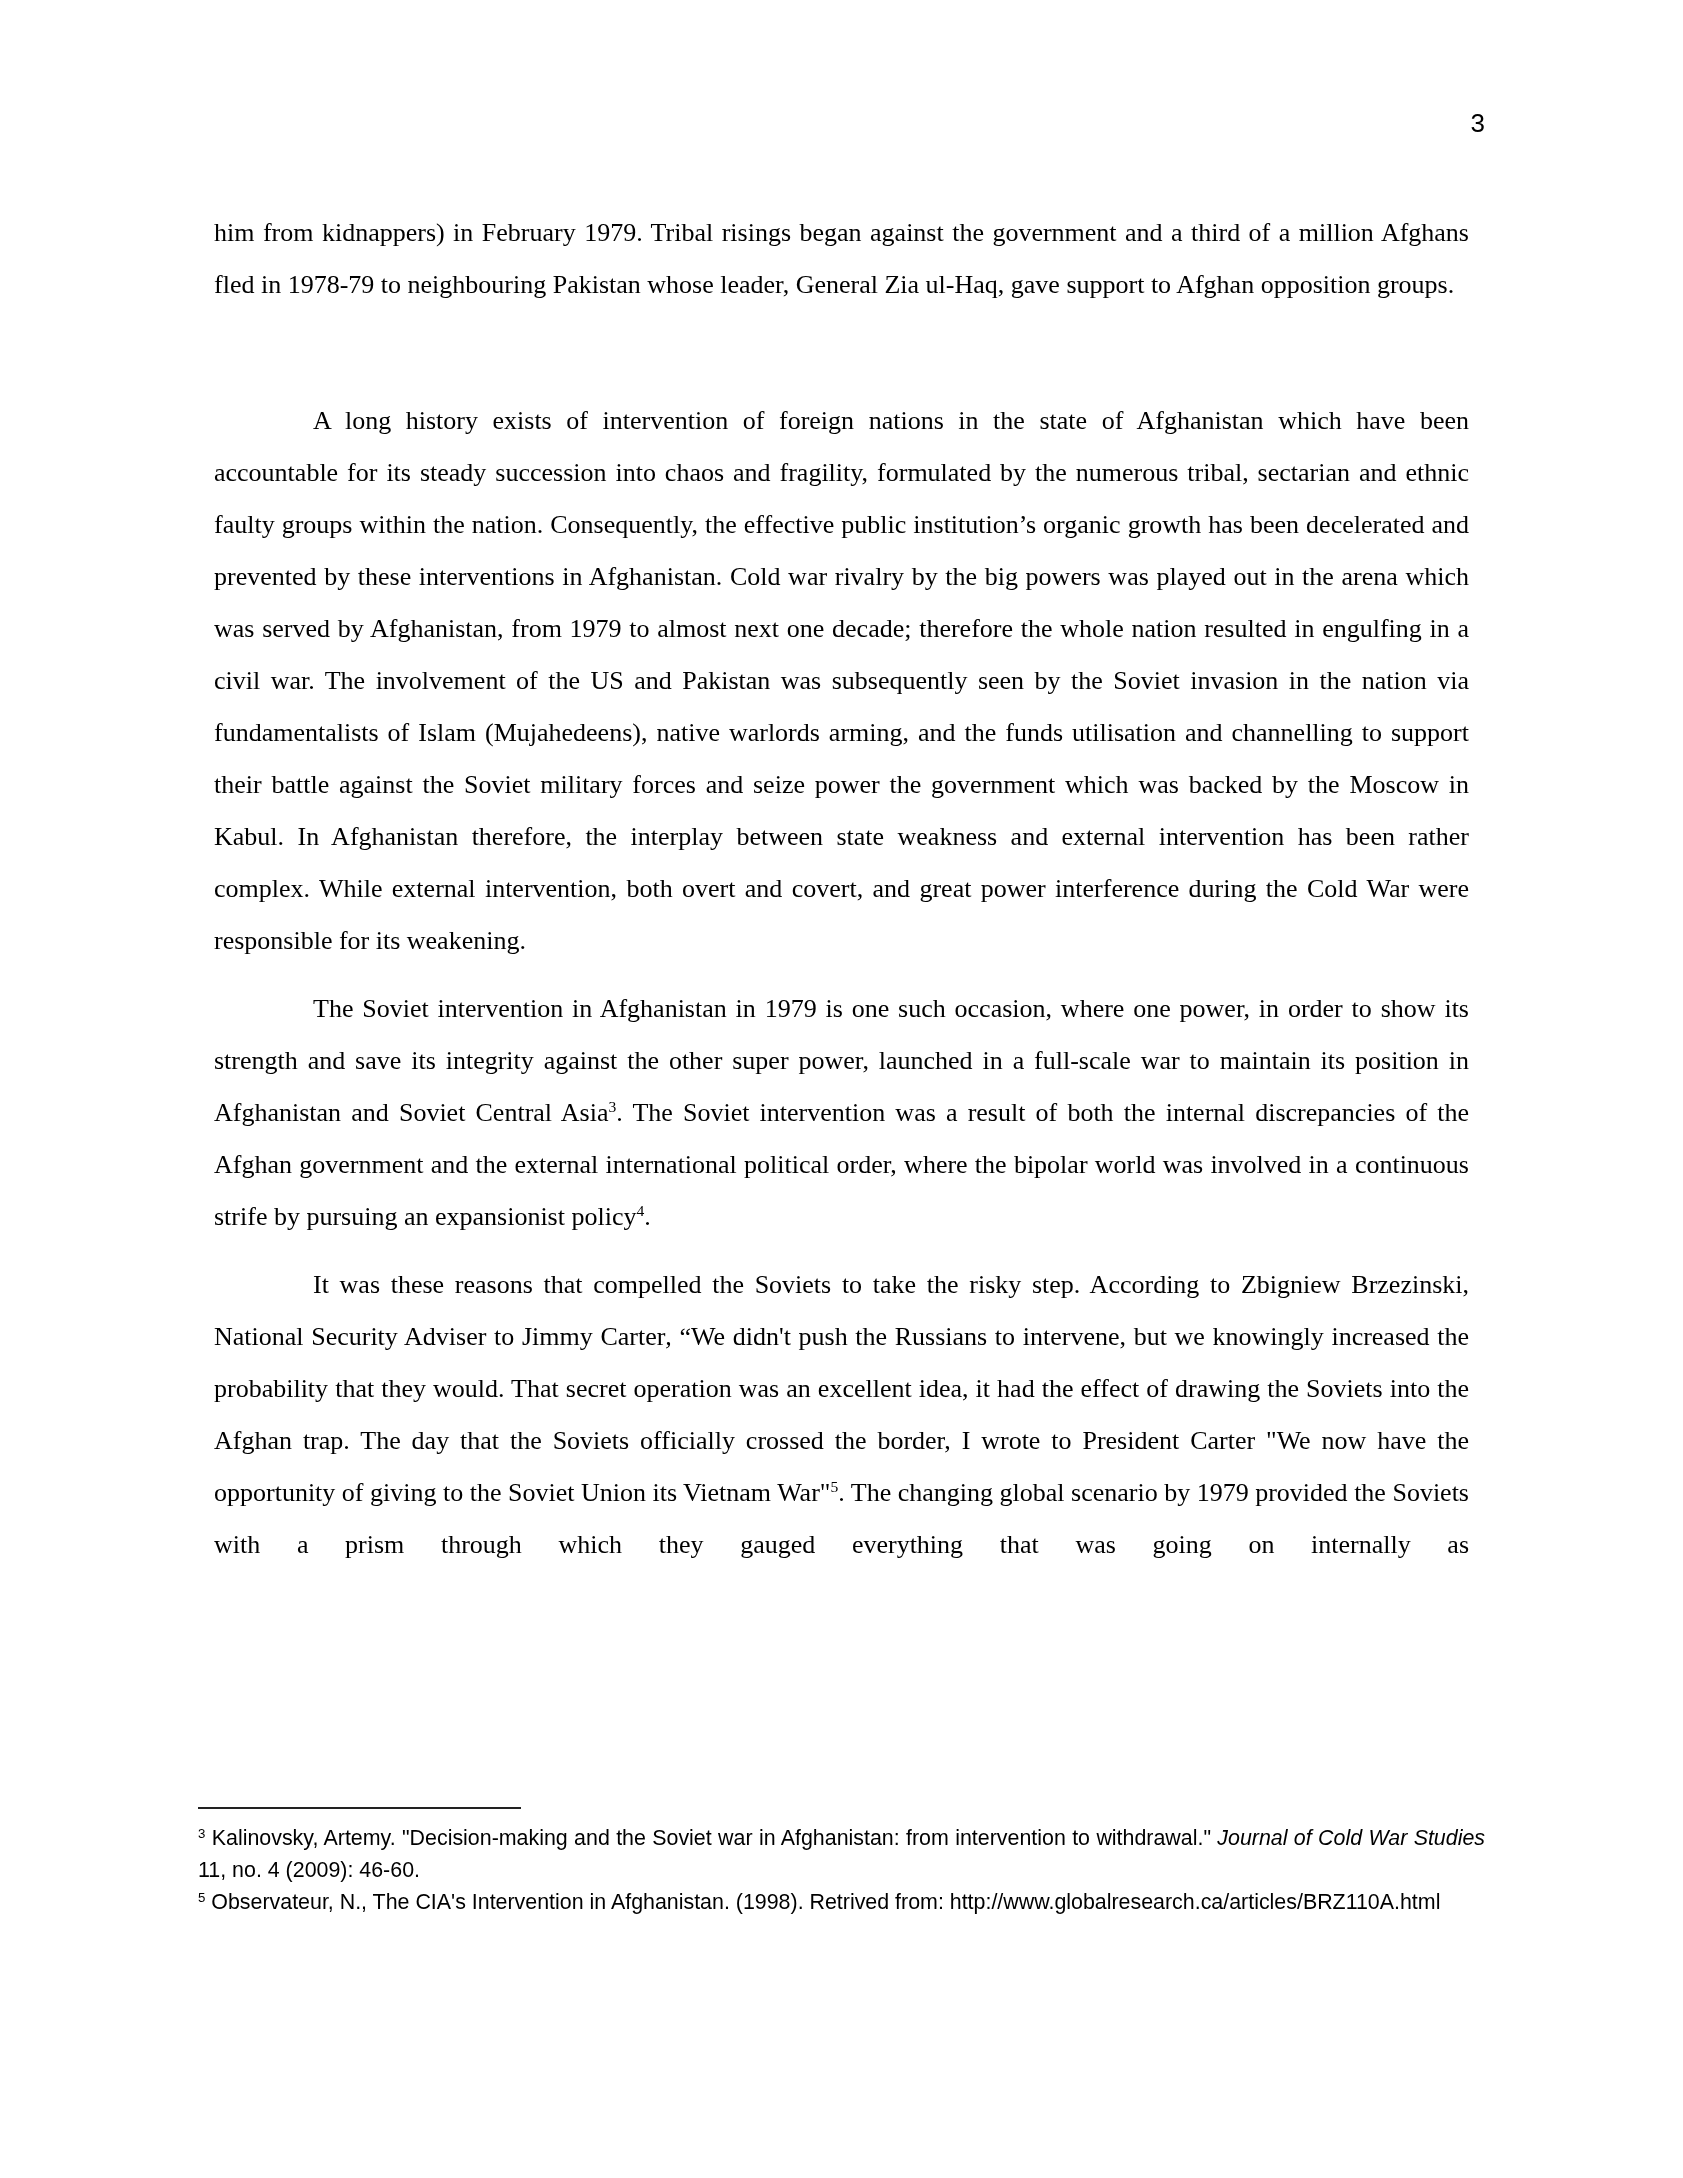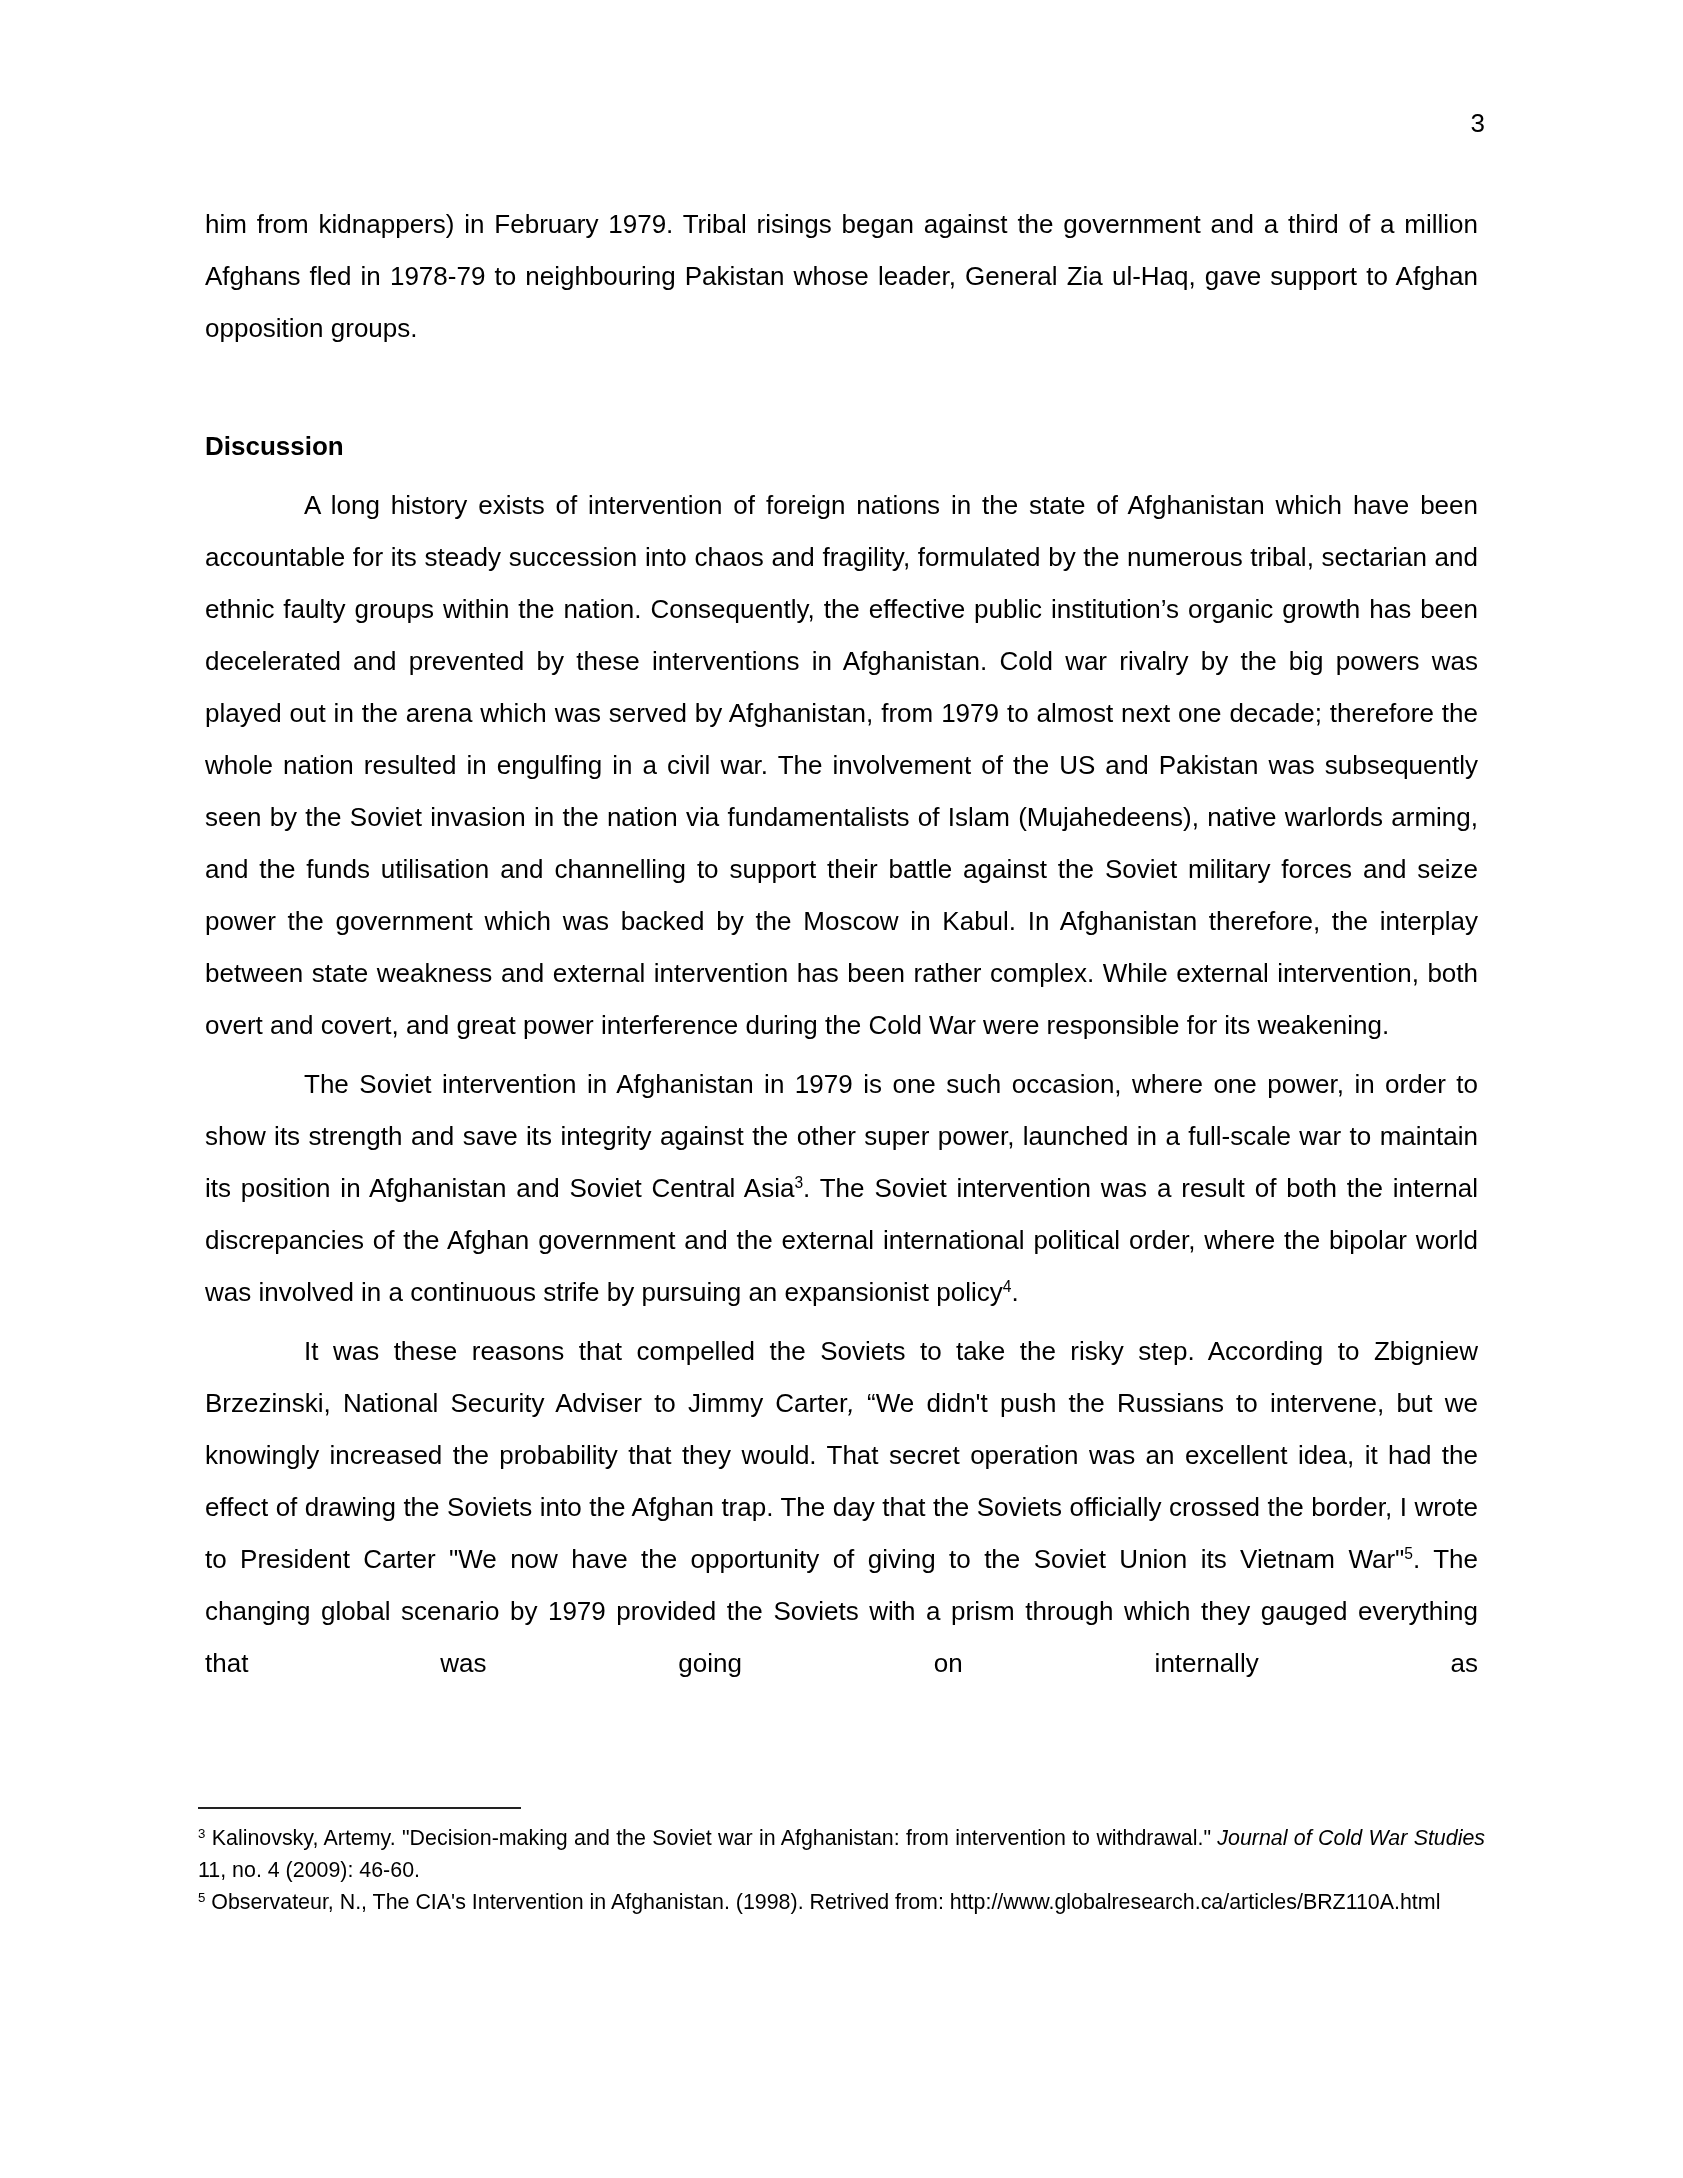--- a/index.html
+++ b/index.html
@@ -25,22 +25,23 @@
   }
   .body-text {
     position: absolute;
     left: 198px;
     top: 191px;
     width: 1287px;
     font-size: 26px;
     line-height: 52px;
   }
   .body-text p {
-    margin: 7px;
+    margin: 16px;
     text-align: justify;
+    font-family: Liberation Serif, serif;
   }
   .body-text p.indent {
     text-indent: 99px;
   }
   .body-text p.last-line-justify {
     text-align-last: justify;
   }
   .spacer {
     height: 52px;
   }
@@ -84,21 +85,20 @@
 </head>
 <body>
 
 <div class="page-number">3</div>
 
 <div class="body-text">
   <p>him from kidnappers) in February 1979. Tribal risings began against the government and a third of a million Afghans fled in 1978-79 to neighbouring Pakistan whose leader, General Zia ul-Haq, gave support to Afghan opposition groups.</p>
 
   <div class="spacer"></div>
 
-  <p class="heading">Discussion</p>
 
   <p class="indent">A long history exists of intervention of foreign nations in the state of Afghanistan which have been accountable for its steady succession into chaos and fragility, formulated by the numerous tribal, sectarian and ethnic faulty groups within the nation. Consequently, the effective public institution’s organic growth has been decelerated and prevented by these interventions in Afghanistan. Cold war rivalry by the big powers was played out in the arena which was served by Afghanistan, from 1979 to almost next one decade; therefore the whole nation resulted in engulfing in a civil war. The involvement of the US and Pakistan was subsequently seen by the Soviet invasion in the nation via fundamentalists of Islam (Mujahedeens), native warlords arming, and the funds utilisation and channelling to support their battle against the Soviet military forces and seize power the government which was backed by the Moscow in Kabul. In Afghanistan therefore, the interplay between state weakness and external intervention has been rather complex. While external intervention, both overt and covert, and great power interference during the Cold War were responsible for its weakening.</p>
 
   <p class="indent"><span>The Soviet intervention in Afghanistan in 1979 is one such occasion, where one power, in order to show its strength and save its integrity against the other super power, launched in a full-scale war to maintain its position in Afghanistan and Soviet Central Asia</span><sup>3</sup><span>. The Soviet intervention was a result of both the internal discrepancies of the Afghan government and the external international political order, where the bipolar world was involved in a continuous strife by pursuing an expansionist policy</span><sup>4</sup><span>.</span></p>
 
   <p class="indent last-line-justify"><span>It was these reasons that compelled the Soviets to take the risky step. According to Zbigniew Brzezinski, National Security Adviser to Jimmy Carter</span><em>,</em><span> “We didn't push the Russians to intervene, but we knowingly increased the probability that they would. That secret operation was an excellent idea, it had the effect of drawing the Soviets into the Afghan trap. The day that the Soviets officially crossed the border, I wrote to President Carter "We now have the opportunity of giving to the Soviet Union its Vietnam War"</span><sup>5</sup><span>. The changing global scenario by 1979 provided the Soviets with a prism through which they gauged everything that was going on internally as</span></p>
 </div>
 
 <div class="footnote-sep"></div>
 

